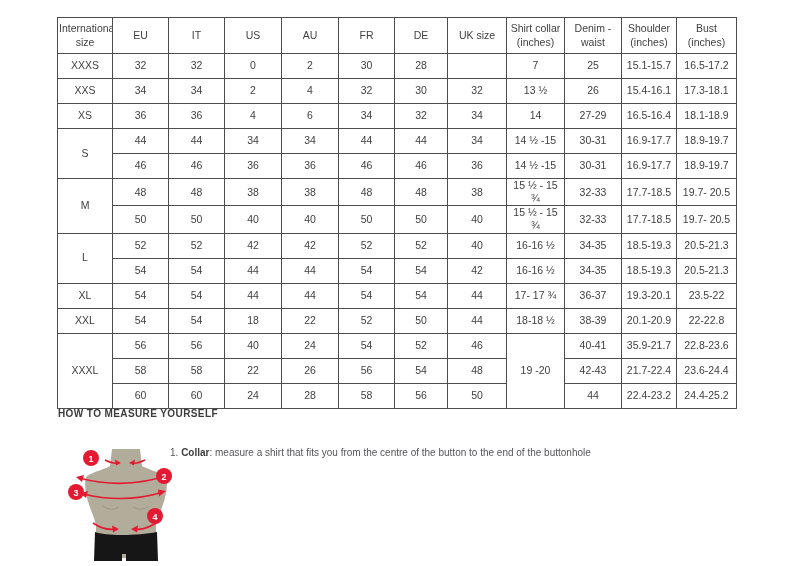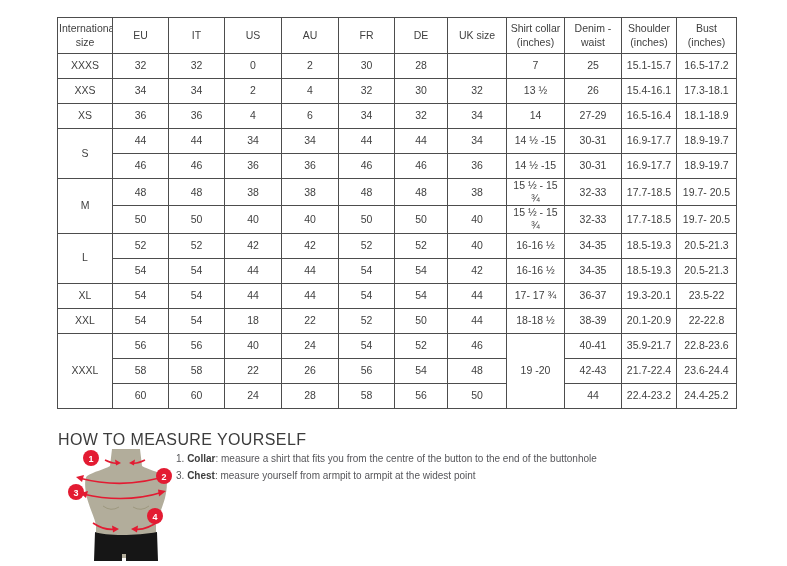--- a/index.html
+++ b/index.html
@@ -15,26 +15,26 @@
   }
   table.size-table th, table.size-table td{
     border:1px solid #4d4d4d;text-align:center;vertical-align:middle;
     font-weight:normal;padding:0 1px;line-height:1.25;
     overflow:hidden;
   }
   table.size-table thead tr{height:36px;}
   table.size-table tbody tr{height:25px;}
   
   .measure-title{
-    position:absolute;left:58px;top:431px;
-    font-size:16px;font-weight:normal;letter-spacing:.4px;color:#3c3c3c;
+    position:absolute;left:58px;top:408px;
+    font-size:10px;font-weight:bold;letter-spacing:.4px;color:#3c3c3c;
   }
   .figure-wrap{position:absolute;left:55px;top:446px;width:132px;height:120px;}
   .measure-steps{
-    position:absolute;left:170px;top:448px;margin:6px;padding:0;list-style:none;
+    position:absolute;left:170px;top:448px;margin:0;padding:0;list-style:none;
     font-size:10px;color:#56565a;
   }
   .measure-steps li{margin:0 0 6.5px 0;line-height:10px;}
   .measure-steps .term{font-weight:bold;color:#3c3c3c;}
   .fig-num{font:bold 9px "Liberation Sans",sans-serif;fill:#ffffff;}
 </style>
 </head>
 <body>
 
 <div class="page">
@@ -325,16 +325,15 @@
       </g>
       <g>
         <circle cx="100" cy="70" r="8" fill="#e31b32"></circle>
         <text class="fig-num" x="100" y="73.5" text-anchor="middle">4</text>
       </g>
     </svg>
   </div>
 
   <ol class="measure-steps">
       <li><span>1. </span><span class="term">Collar</span><span>: measure a shirt that fits you from the centre of the button to the end of the buttonhole</span></li>
-      <li><span>3. </span><span class="term">Chest</span><span>: measure yourself from armpit to armpit at the widest point</span></li>
     </ol>
 
 </div>
 
 </body></html>

